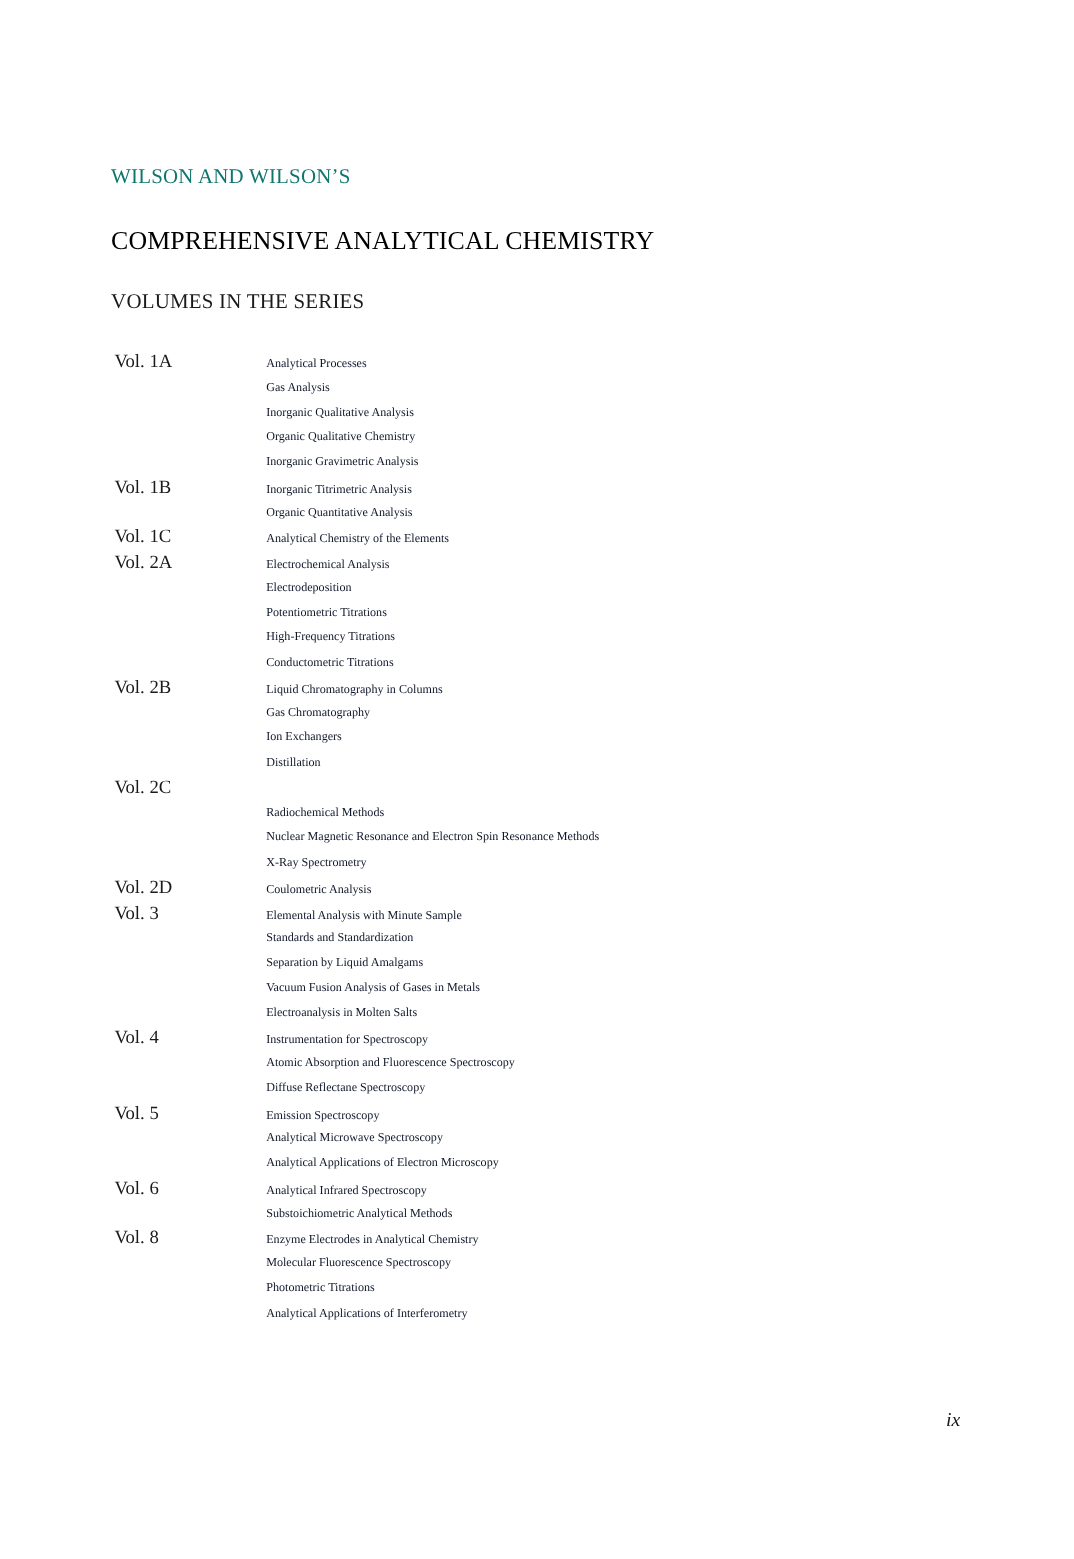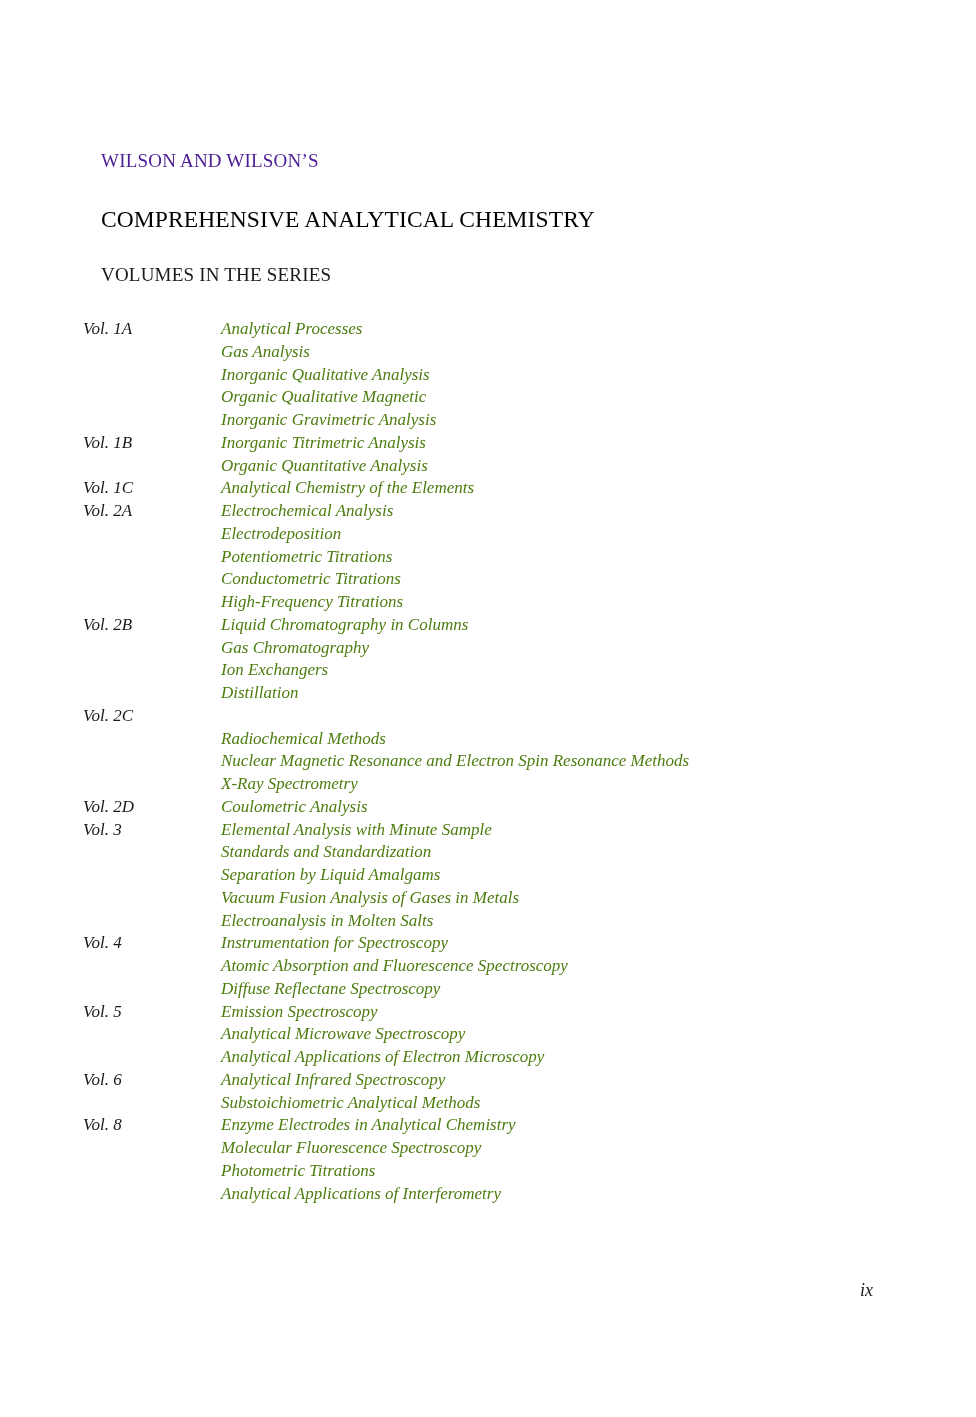--- a/index.html
+++ b/index.html
@@ -29,21 +29,21 @@
     position: absolute;
     left: 101px;
     top: 148px;
     width: 760px;
   }
 
   .series-owner {
     font-size: 19px;
     line-height: 26px;
     letter-spacing: 0.2px;
-    color: #4c1d95;
+    color: #0f766e;
     white-space: nowrap;
   }
 
   .series-title {
     margin-top: 30px;
     font-size: 23.5px;
     line-height: 30px;
     letter-spacing: 0.1px;
     color: #000000;
     white-space: nowrap;
@@ -54,46 +54,45 @@
     font-size: 19px;
     line-height: 26px;
     letter-spacing: 0.2px;
     color: #1a1a1a;
     white-space: nowrap;
   }
 
   
   .volume-list {
     position: absolute;
-    left: 83px;
+    left: 104px;
     top: 318px;
     width: 790px;
-    font-style: italic;
   }
 
   .volume-row {
     display: flex;
     align-items: baseline;
     height: 22.75px;
   }
 
   .volume-label {
     flex: 0 0 138px;
     width: 138px;
     font-size: 17px;
     line-height: 22.75px;
     color: #1a1a1a;
     white-space: nowrap;
   }
 
   .volume-title {
     flex: 1 1 auto;
-    font-size: 17px;
+    font-size: 11px;
     line-height: 22.75px;
-    color: #4d7c0f;
+    color: #0f172a;
     white-space: nowrap;
   }
 
   
   .folio {
     position: absolute;
     right: 103px;
     top: 1278px;
     font-size: 18px;
     line-height: 24px;
@@ -120,21 +119,21 @@
       <div class="volume-row">
         <div class="volume-label"></div>
         <div class="volume-title">Gas Analysis</div>
       </div>
       <div class="volume-row">
         <div class="volume-label"></div>
         <div class="volume-title">Inorganic Qualitative Analysis</div>
       </div>
       <div class="volume-row">
         <div class="volume-label"></div>
-        <div class="volume-title">Organic Qualitative Magnetic</div>
+        <div class="volume-title">Organic Qualitative Chemistry</div>
       </div>
       <div class="volume-row">
         <div class="volume-label"></div>
         <div class="volume-title">Inorganic Gravimetric Analysis</div>
       </div>
       <div class="volume-row">
         <div class="volume-label">Vol. 1B</div>
         <div class="volume-title">Inorganic Titrimetric Analysis</div>
       </div>
       <div class="volume-row">
@@ -152,25 +151,25 @@
       <div class="volume-row">
         <div class="volume-label"></div>
         <div class="volume-title">Electrodeposition</div>
       </div>
       <div class="volume-row">
         <div class="volume-label"></div>
         <div class="volume-title">Potentiometric Titrations</div>
       </div>
       <div class="volume-row">
         <div class="volume-label"></div>
+        <div class="volume-title">High-Frequency Titrations</div>
+      </div>
+      <div class="volume-row">
+        <div class="volume-label"></div>
         <div class="volume-title">Conductometric Titrations</div>
-      </div>
-      <div class="volume-row">
-        <div class="volume-label"></div>
-        <div class="volume-title">High-Frequency Titrations</div>
       </div>
       <div class="volume-row">
         <div class="volume-label">Vol. 2B</div>
         <div class="volume-title">Liquid Chromatography in Columns</div>
       </div>
       <div class="volume-row">
         <div class="volume-label"></div>
         <div class="volume-title">Gas Chromatography</div>
       </div>
       <div class="volume-row">

